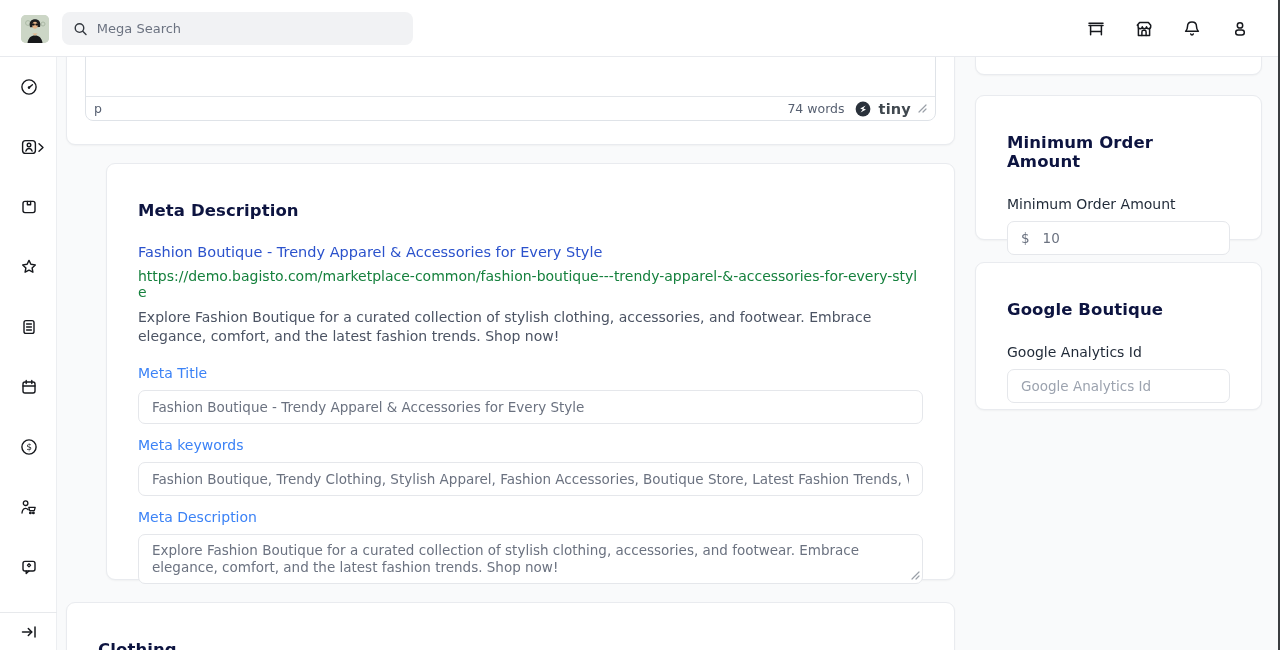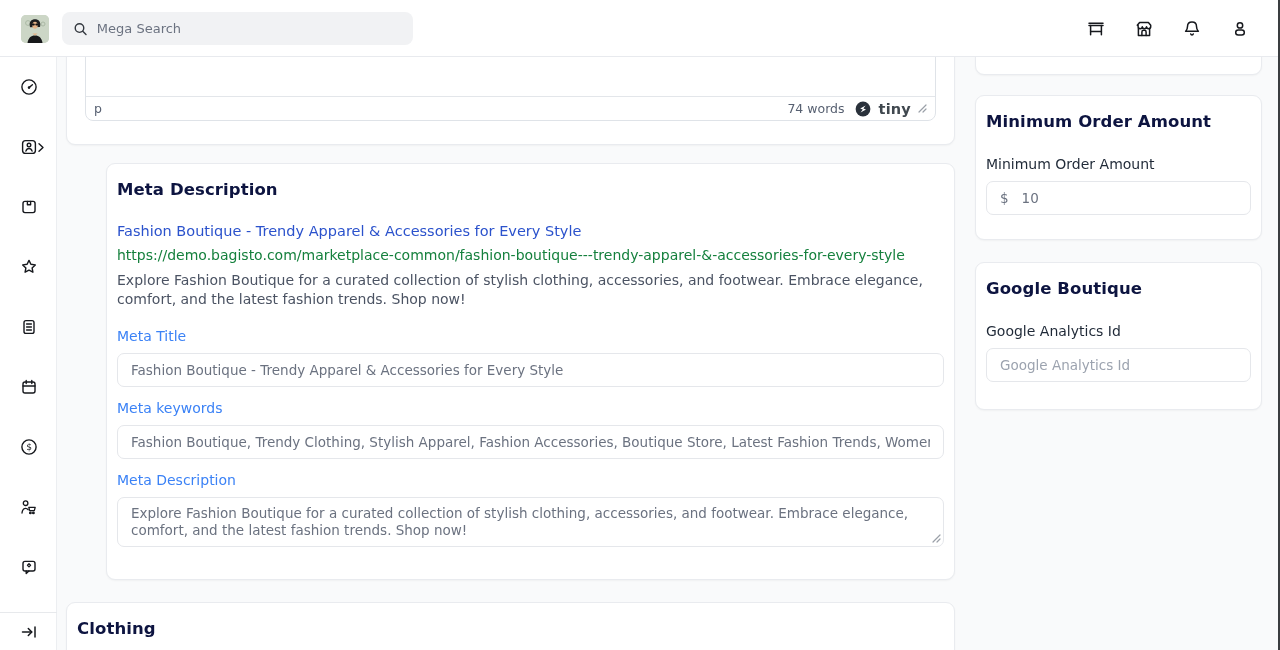--- a/index.html
+++ b/index.html
@@ -28,21 +28,21 @@
     justify-content:center;cursor:pointer;}
   .side-item .chev{position:absolute;left:37px;top:50%;transform:translateY(-50%);}
   .side-footer{position:absolute;bottom:0;left:0;width:57px;height:38px;
     border-top:1px solid #e7e9ec;display:flex;align-items:center;justify-content:center;cursor:pointer;}
   
   .content{position:absolute;top:57px;left:57px;right:0;bottom:0;overflow:hidden;background:#f9fafb;}
   .col-main{position:absolute;left:9px;top:0;width:889px;height:100%;}
   .col-right{position:absolute;left:918px;top:0;width:287px;height:100%;}
   .card{position:absolute;left:0;right:0;background:#fff;border:1px solid #e9ebef;
     border-radius:9px;box-shadow:0 1px 2px rgba(27,31,35,.04);}
-  .card-pad{padding:10px;}
+  .card-pad{padding:31px;}
   .card-title{font-size:16.5px;font-weight:700;color:#0d1440;margin-top:6px;letter-spacing:.1px;}
   
   .card-editor{top:-80px;height:168px;overflow:hidden;}
   .editor-box{position:absolute;left:18px;right:18px;bottom:23px;top:-120px;background:#fff;
     border:1px solid #dfe3e8;border-radius:8px;}
   .editor-status{position:absolute;left:0;right:0;bottom:0;height:24px;border-top:1px solid #e3e6ea;
     display:flex;align-items:center;padding:0 8px;font-size:12.5px;color:#576071;}
   .editor-status .spacer{flex:1;}
   .tiny-brand{display:flex;align-items:center;gap:8px;margin-left:10px;cursor:pointer;}
   .tiny-word{font-weight:700;font-size:14.5px;color:#40484f;letter-spacing:.2px;}

